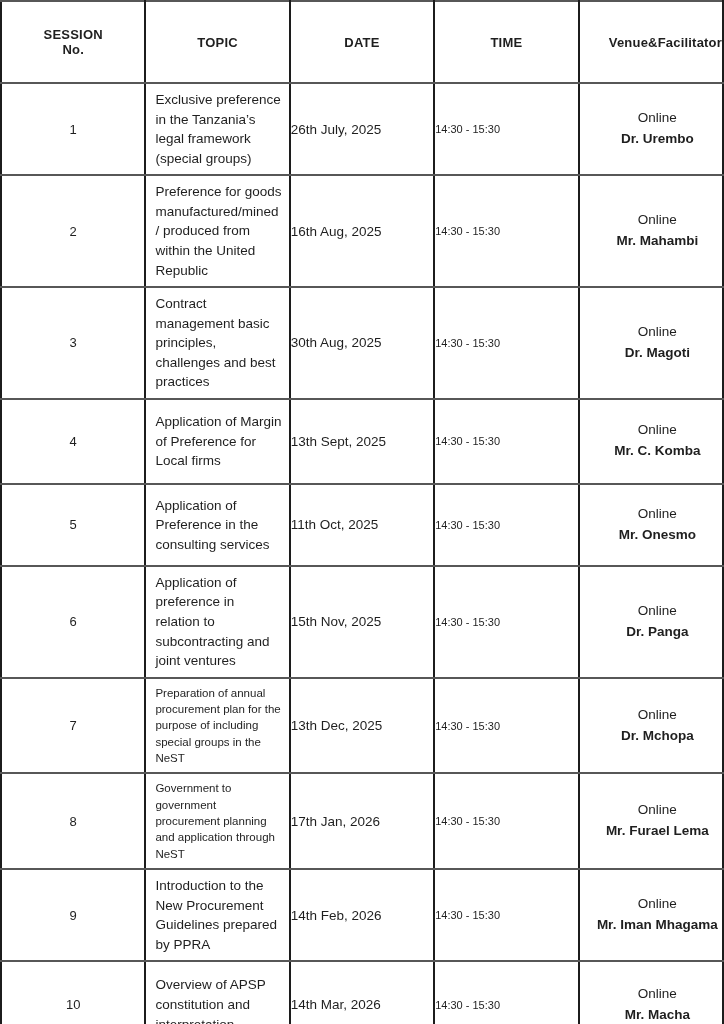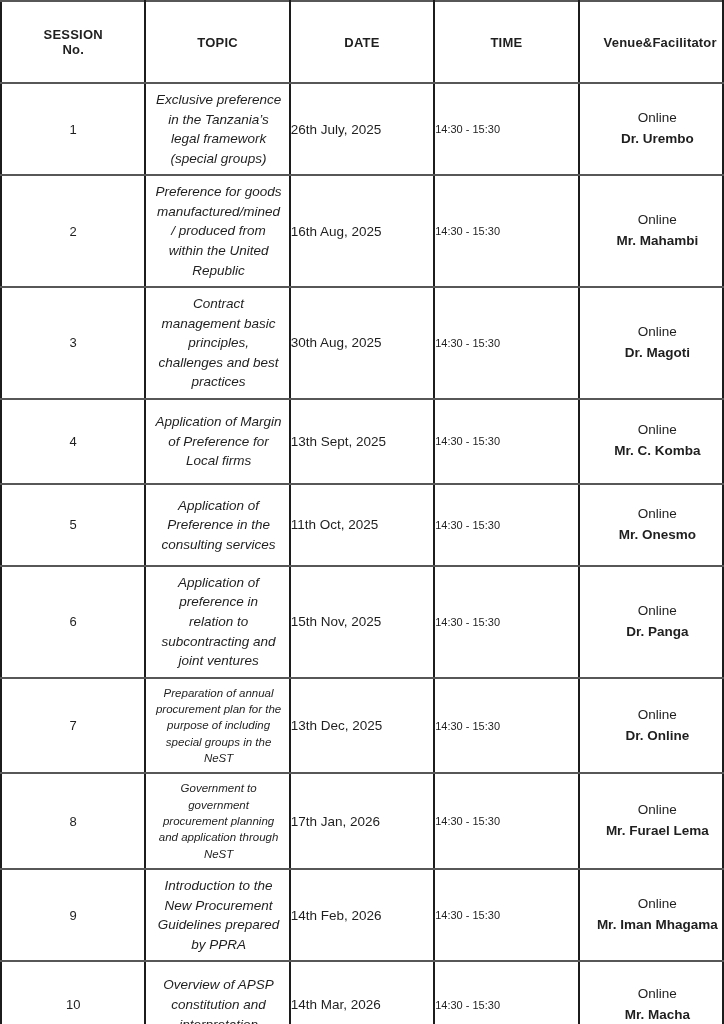--- a/index.html
+++ b/index.html
@@ -26,29 +26,28 @@
     vertical-align: middle;
     padding: 0;
   }
   th {
     font-weight: bold;
     font-size: 13px;
     text-align: center;
     white-space: pre-line;
     letter-spacing: 0.2px;
   }
-  th.venue-h { text-align: left; padding-left: 24px; }
+  th.venue-h { text-align: right; padding-left: 24px; }
   .col-session { text-align: center; font-size: 13px; }
   .col-topic {
     font-size: 13.5px;
     line-height: 1.45;
-    text-align: center;
+    text-align: left;
     padding: 6px 7px 6px 9px;
     overflow-wrap: break-word;
-    font-style: italic;
   }
   tr.small .col-topic { font-size: 11.5px; line-height: 1.42; margin-left: 44px; }
   .col-date { font-size: 13.5px; text-align: left; }
   .col-time { font-size: 11px; text-align: left; }
   .col-venue {
     font-size: 13.5px;
     text-align: center;
     padding-left: 13px;
     line-height: 1.55;
   }
@@ -148,21 +147,21 @@
         <div class="fac">Dr. Panga</div>
       </td>
     </tr>
     <tr class="r7 small">
       <td class="col-session">7</td>
       <td class="col-topic">Preparation of annual procurement plan for the purpose of including special groups in the NeST</td>
       <td class="col-date">13th Dec, 2025</td>
       <td class="col-time">14:30 - 15:30</td>
       <td class="col-venue">
         <div>Online</div>
-        <div class="fac">Dr. Online</div>
+        <div class="fac">Dr. Mchopa</div>
       </td>
     </tr>
     <tr class="r8 small">
       <td class="col-session">8</td>
       <td class="col-topic">Government to government procurement planning and application through NeST</td>
       <td class="col-date">17th Jan, 2026</td>
       <td class="col-time">14:30 - 15:30</td>
       <td class="col-venue">
         <div>Online</div>
         <div class="fac">Mr. Furael Lema</div>

